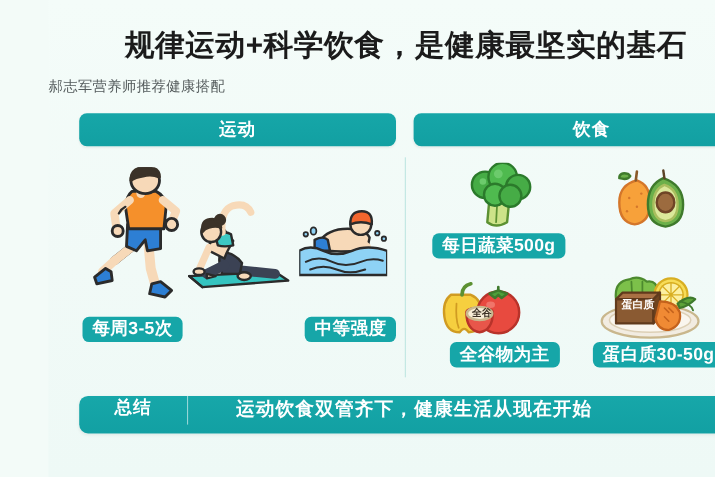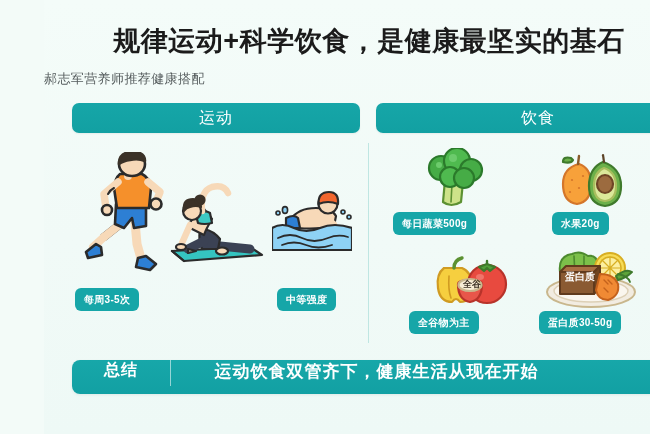--- a/index.html
+++ b/index.html
@@ -45,21 +45,21 @@
   }
 
   
   .bar {
     position: absolute;
     height: 30px;
     border-radius: 7px;
     background: linear-gradient(180deg, #16a6a8 0%, #12a0a2 100%);
     color: #ffffff;
     font-size: 16px;
-    font-weight: normal;
+    font-weight: bold;
     display: flex;
     align-items: center;
     justify-content: center;
     letter-spacing: 1px;
     box-shadow: 0 1px 2px rgba(0,0,0,0.06);
     text-align: right;
   }
   #bar-exercise { left: 28px;  top: 103px; width: 288px; }
   #bar-diet     { left: 332px; top: 103px; width: 324px; }
 
@@ -73,21 +73,21 @@
     background: #bfe6e2;
   }
 
   
   .pill {
     position: absolute;
     height: 23px;
     border-radius: 6px;
     background: #16a6a8;
     color: #ffffff;
-    font-size: 10px;
+    font-size: 16px;
     font-weight: bold;
     display: flex;
     align-items: center;
     justify-content: center;
     padding: 0 9px;
     box-sizing: border-box;
     white-space: nowrap;
     letter-spacing: 0.3px;
     text-align: center;
   }
@@ -98,21 +98,21 @@
   #art-yoga    { left: 122px; top: 175px; }
   #art-swim    { left: 228px; top: 186px; }
 
   #pill-frequency { left: 31px;  top: 288px; }
   #pill-duration  { left: 131px; top: 288px; }
   #pill-intensity { left: 233px; top: 288px; }
 
   
   #art-broccoli { left: 375px; top: 148px; }
   #art-fruit    { left: 513px; top: 150px; }
-  #art-grain    { left: 388px; top: 252px; text-decoration: underline; }
+  #art-grain    { left: 354px; top: 252px; text-decoration: underline; }
   #art-protein  { left: 500px; top: 250px; }
 
   #pill-vegetables { left: 349px; top: 212px; }
   #pill-fruit      { left: 508px; top: 212px; }
   #pill-grains     { left: 365px; top: 311px; }
   #pill-protein    { left: 495px; top: 311px; }
 
   
   #summary-bar {
     position: absolute;
@@ -339,21 +339,20 @@
         <path d="M56 24 Q70 24 74 34 Q76 46 64 50 Q54 50 52 40 Z" fill="#f08a34" stroke="#c4621c"></path>
         <path d="M60 30 L64 34 M64 30 L68 34 M60 38 L64 42" stroke="#c4621c" stroke-width="1.4" fill="none"></path>
         <path d="M72 26 Q82 18 88 22 Q82 28 74 30 Z" fill="#5da33a" stroke="#3f7a2c"></path>
         <path d="M74 24 Q84 26 86 32" stroke="#3f7a2c" stroke-width="1.8" fill="none"></path>
       </g>
     </svg>
     <div style="position:absolute;left:16px;top:20px;width:40px;text-align:center;font-size:10px;font-weight:bold;color:#ffffff;letter-spacing:0px;">蛋白质</div>
   </div>
 
   <div class="pill" id="pill-vegetables">每日蔬菜500g</div>
-  <div class="pill" id="pill-fruit">水果20g</div>
   <div class="pill" id="pill-grains">全谷物为主</div>
   <div class="pill" id="pill-protein">蛋白质30-50g</div>
 
   <div id="summary-bar">
     <div id="summary-label">总结</div>
     <div id="summary-sep"></div>
     <div id="summary-text">运动饮食双管齐下，健康生活从现在开始</div>
   </div>
 
 </div>

